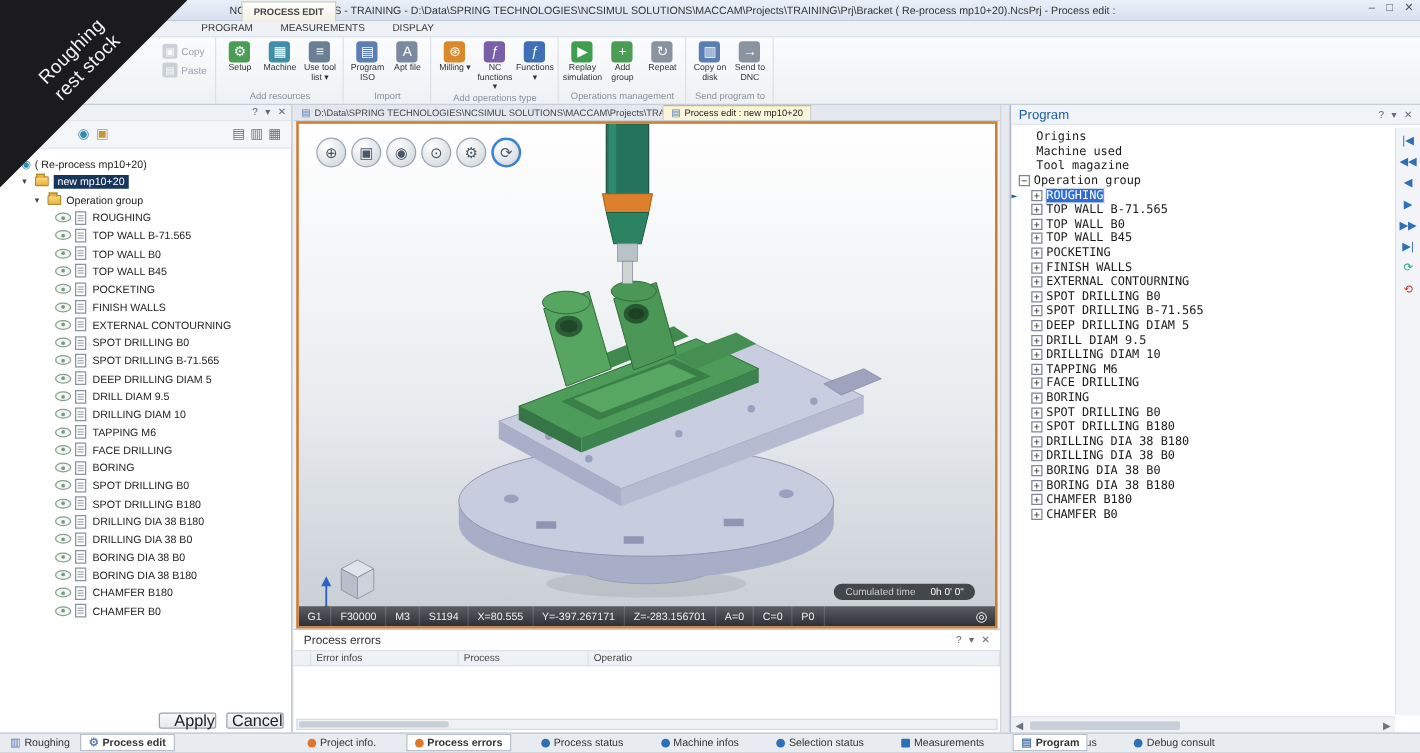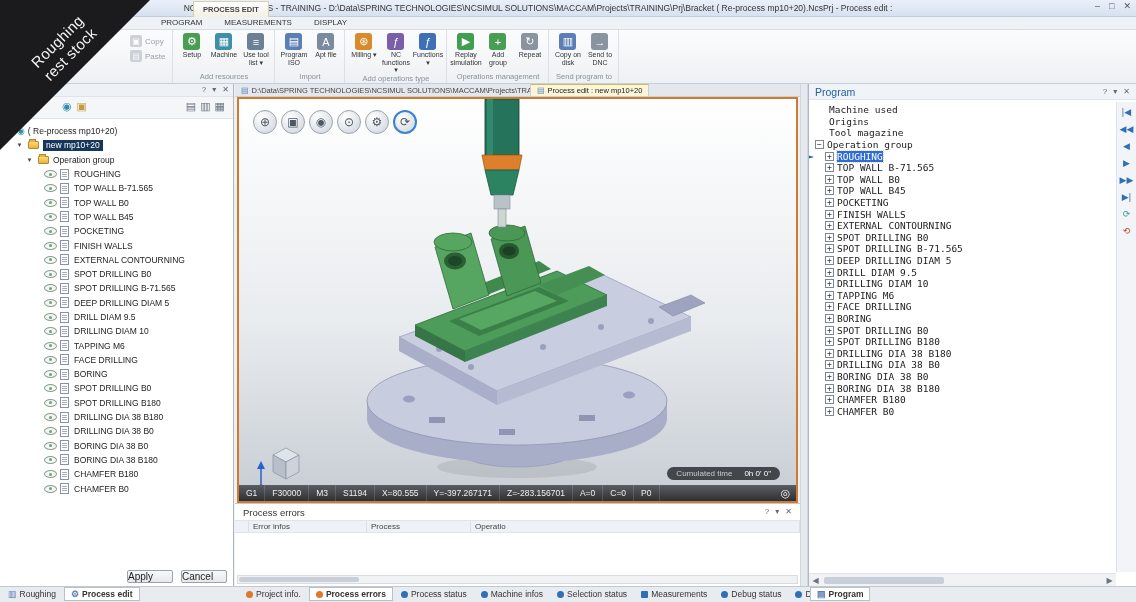--- a/index.html
+++ b/index.html
@@ -46,21 +46,21 @@
   .sphere-ic{color:#2f8fae;font-size:9px;margin:0 3px}
   .folder-ic{display:inline-block;width:11px;height:8px;background:linear-gradient(#ffd977,#e8b33e);border:1px solid #b08a2e;border-radius:1px;margin:0 4px;position:relative}
   .folder-ic::before{content:"";position:absolute;top:-3px;left:0;width:5px;height:2px;background:#e8b33e;border:1px solid #b08a2e;border-bottom:none}
   .chip{background:#16365c;color:#fff;padding:0 3px;line-height:11px;font-size:8.5px}
   .tlabel{font-size:8.5px;color:#222}
   .eye{display:inline-block;width:13px;height:8px;border:1px solid #88a08c;border-radius:50%;background:#f3f7f3;position:relative;margin-right:3px}
   .eye::after{content:"";position:absolute;left:4px;top:1.5px;width:3px;height:3px;border-radius:50%;background:#7b9a82}
   .doc{display:inline-block;width:9px;height:11px;border:1px solid #8892a0;background:#fff;position:relative;margin-right:5px}
   .doc::after{content:"";position:absolute;left:1px;top:2px;right:1px;height:1px;background:#a6adb8;box-shadow:0 2px 0 #a6adb8,0 4px 0 #a6adb8}
   .lp-buttons{position:absolute;bottom:3px;left:0;right:6px;display:flex;justify-content:flex-end;gap:8px}
-  .btn{width:46px;height:13px;background:linear-gradient(#f8f9fa,#e4e8ed);border:1px solid #9aa2ae;font-size:10px;text-align:left;line-height:11px;border-radius:2px;color:#222}
+  .btn{width:46px;height:13px;background:linear-gradient(#f8f9fa,#e4e8ed);border:1px solid #9aa2ae;font-size:13px;text-align:right;line-height:11px;border-radius:2px;color:#222}
 
   
   .doc-tabs{position:absolute;left:235px;top:84px;width:565px;height:13px;background:#e4e8ee;display:flex;border-bottom:1px solid #c9cfd8}
   .dtab{display:flex;align-items:center;gap:3px;padding:0 6px;font-size:7.5px;border-right:1px solid #c9cfd8;color:#444;white-space:nowrap;overflow:hidden}
   .dtab .fic{color:#5b7fb5;font-size:8px}
   .dtab1{max-width:296px}
   .dtab.active{background:#fbf6da;border-top:1px solid #d9b75a;color:#222}
 
   
   .viewport{position:absolute;left:237px;top:97px;width:561px;height:406px;border:2px solid #cf7a2c;background:linear-gradient(#ffffff 0%,#e9ecef 55%,#c7cdd4 100%);overflow:hidden}
@@ -98,21 +98,21 @@
   .selmark{position:absolute;left:-4px;color:#1f5fa8;font-size:8px}
   .rp-toolbar{position:absolute;right:0;top:18px;width:20px;bottom:14px;background:#f2f4f7;border-left:1px solid #e0e4ea;display:flex;flex-direction:column;align-items:center;gap:7px;padding-top:5px}
   .rticon{font-size:9px;line-height:10px;white-space:nowrap}
   .rp-hscroll{position:absolute;left:0;right:20px;bottom:0;height:13px;background:#f0f2f5;border-top:1px solid #e0e4ea;display:flex;align-items:center;font-size:8px;color:#6b7480}
   .rp-hscroll .arr{width:13px;text-align:center}
   .rp-thumb{height:7px;background:#c9cfd8;border-radius:2px;flex:1;margin:0 2px;max-width:120px}
 
   
   .footer{position:absolute;left:0;top:586px;width:100%;height:16px;background:#e8ebef;border-top:1px solid #c3c8d0}
   .f-left{position:absolute;left:2px;top:587px;display:flex;gap:2px}
-  .f-center{position:absolute;left:240px;top:587px;display:flex;gap:2px}
+  .f-center{position:absolute;left:240px;top:587px;display:flex;gap:18px}
   .f-right{position:absolute;left:810px;top:587px;display:flex}
   .ftab{display:flex;align-items:center;gap:3px;padding:0 6px;height:14px;font-size:8.5px;color:#333;white-space:nowrap}
   .ftab.factive{background:#fff;border:1px solid #b9c0ca;font-weight:bold}
   .fdot{width:7px;height:7px;border-radius:50%;flex:none}
   .fic2{color:#5b7fb5;font-size:9px}
 </style>
 </head>
 <body>
 
 <div class="app">
@@ -526,24 +526,24 @@
     <div class="rp-head">
       <span class="rp-title">Program</span>
       <div class="head-icons" style="top:3px;right:6px">
         <span>?</span>
         <span>▾</span>
         <span>✕</span>
       </div>
     </div>
     <div class="rp-tree" id="rp-tree">
         <div class="rrow" style="padding-left: 16px;">
+          <span class="rlab">Origins</span>
+        </div>
+        <div class="rrow" style="padding-left: 16px;">
           <span class="rlab">Machine used</span>
-        </div>
-        <div class="rrow" style="padding-left: 16px;">
-          <span class="rlab">Origins</span>
         </div>
         <div class="rrow" style="padding-left: 16px;">
           <span class="rlab">Tool magazine</span>
         </div>
         <div class="rrow" style="padding-left: 2px;">
           <span class="pbox">−</span>
           <span class="rlab">Operation group</span>
         </div>
         <div class="rrow sel" style="padding-left: 12px;">
           <span class="selmark">►</span>

